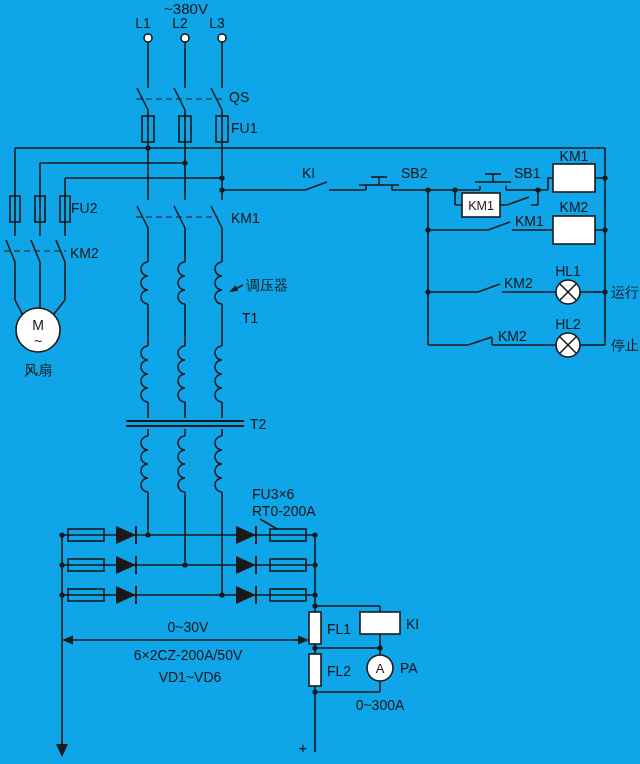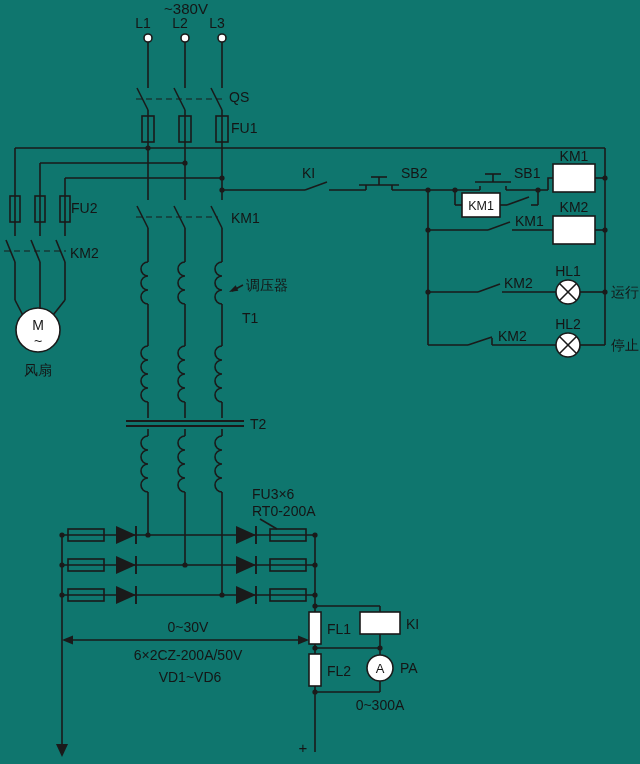--- a/index.html
+++ b/index.html
@@ -1,16 +1,16 @@
 <!DOCTYPE html>
 <html><head>
 <meta charset="utf-8">
 <style>
   html,body{margin:0;padding:0;background:#ffffff;}
-  .stage{width:640px;height:764px;background:#0f766e;position:relative;overflow:hidden;}
+  .stage{width:640px;height:764px;background:#0ea5e9;position:relative;overflow:hidden;}
   svg{display:block;}
   svg text{font-family:"Liberation Sans","DejaVu Sans",sans-serif;fill:#151515;}
   .t12{font-size:12.5px;}
   .t13{font-size:13px;}
   .t14{font-size:14px;}
   .t15{font-size:15px;}
   .w{stroke:#1a1a1a;stroke-width:1.6;fill:none;}
   .w2{stroke:#1a1a1a;stroke-width:1.9;fill:none;}
   .dash{stroke:#1a1a1a;stroke-width:1.2;fill:none;stroke-dasharray:6 4;}
   .box{stroke:#1a1a1a;stroke-width:1.6;fill:none;}

